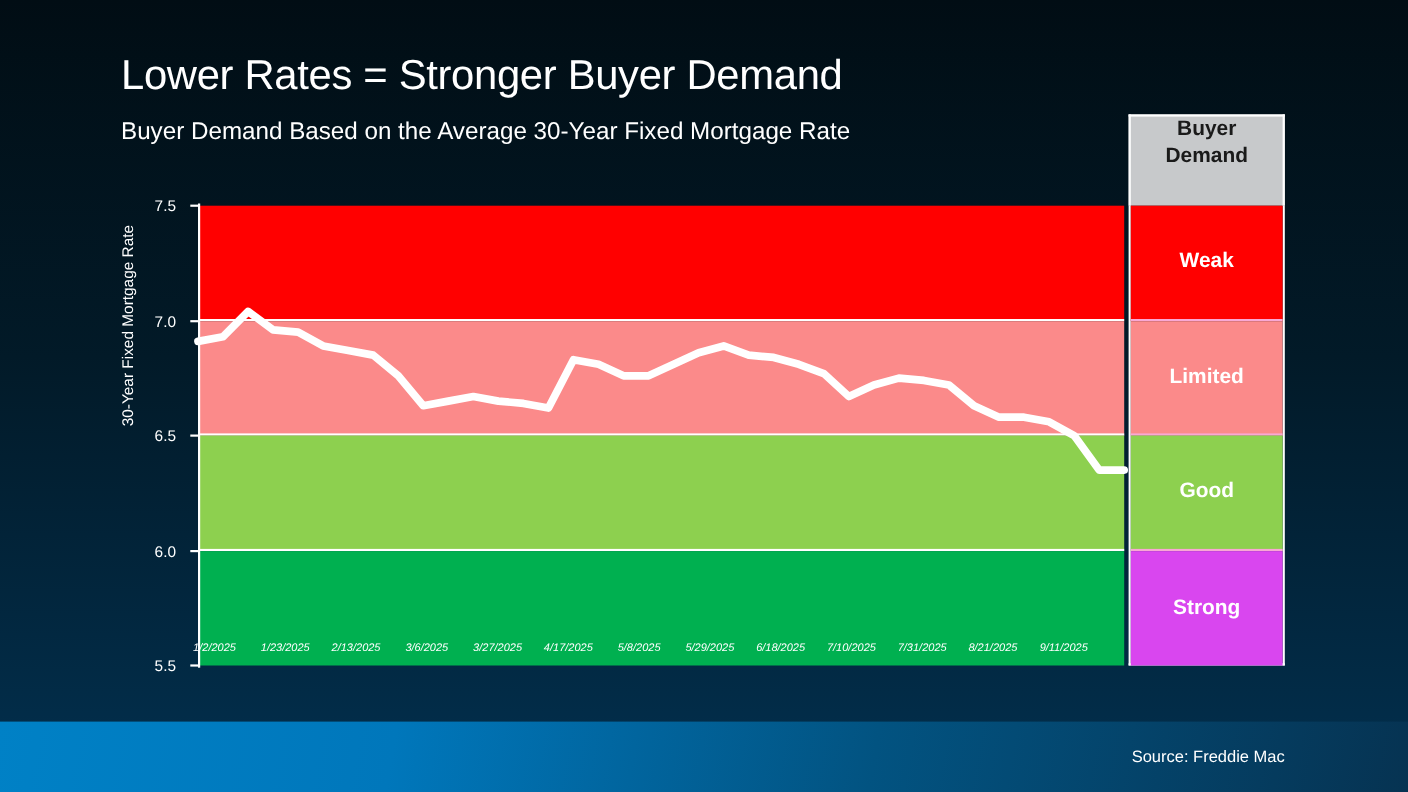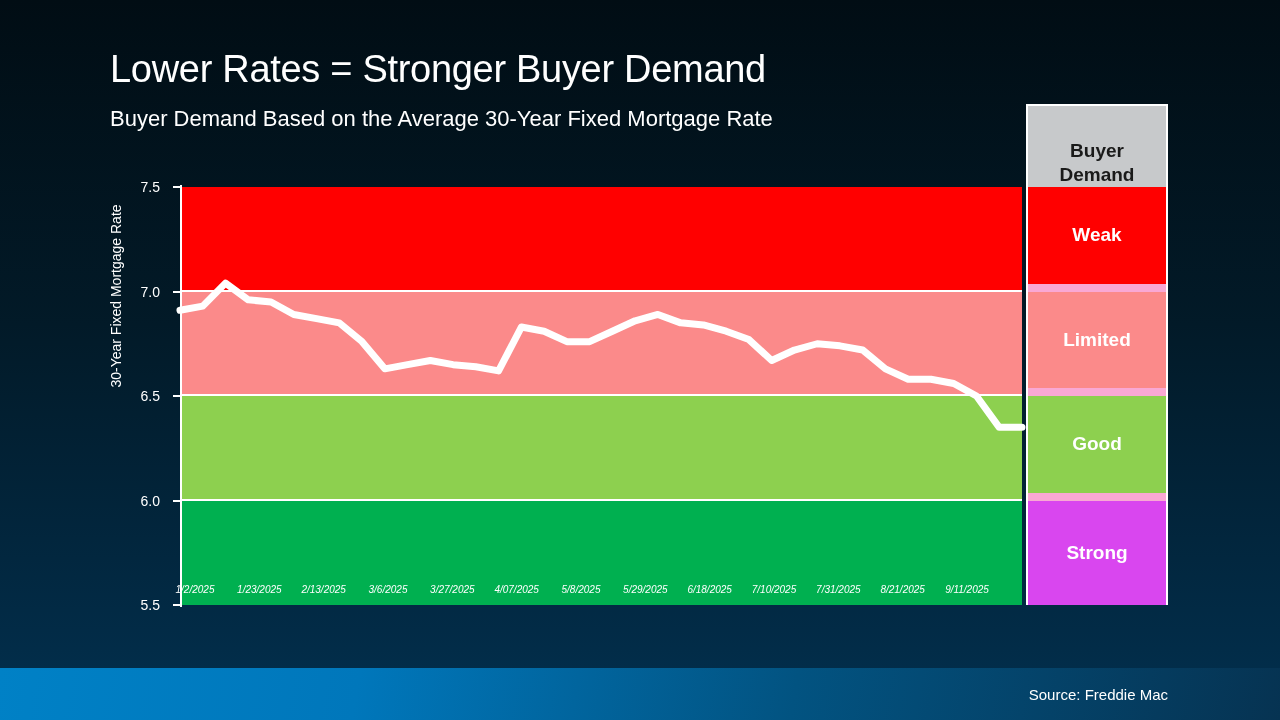--- a/index.html
+++ b/index.html
@@ -110,47 +110,47 @@
     width: 142px;
   }
   #legend-header {
     background: #c7c9cb;
     color: #1a1a1a;
     font-weight: bold;
     font-size: 19px;
     line-height: 24px;
     text-align: center;
     height: 83px;
-    display: flex; align-items: flex-end; justify-content: center;
+    display: flex; align-items: flex-start; justify-content: center;
     border: 2px solid #ffffff;
     border-bottom: none;
   }
   #legend-bands {
     position: absolute;
     left: 0; top: 83px;
     width: 142px; height: 418px;
     border: 2px solid #ffffff;
     border-top: none;
   }
   .legend-band {
     position: absolute;
     left: 0; width: 100%;
     display: flex; align-items: center; justify-content: center;
     color: #ffffff;
     font-weight: bold;
     font-size: 19px;
-    border-bottom: 8px solid #f9a8d4;
+    border-bottom: 2px solid #f9a8d4;
   }
   .legend-band.last { border-bottom: none; }
 
   
   #footer {
     position: absolute;
     left: 0; bottom: 0;
-    width: 1280px; height: 52px;
+    width: 1280px; height: 64px;
     background: linear-gradient(100deg, #0081c6 0%, #0077bb 28%, #025381 62%, #063352 100%);
   }
   #source {
     position: absolute;
     right: 112px; top: 50%;
     transform: translateY(-50%);
     font-size: 15px;
     color: #ffffff;
     white-space: nowrap;
   }
@@ -180,21 +180,21 @@
     <div class="ytick-label" style="top: 291.5px;">7.0</div>
     <div class="ytick-label" style="top: 187px;">7.5</div>
   </div>
 <div id="y-axis-title">30-Year Fixed Mortgage Rate</div>
 <div id="xlabels-wrap">
     <div class="xtick-label" style="left: 195px;">1/2/2025</div>
     <div class="xtick-label" style="left: 259.333px;">1/23/2025</div>
     <div class="xtick-label" style="left: 323.667px;">2/13/2025</div>
     <div class="xtick-label" style="left: 388px;">3/6/2025</div>
     <div class="xtick-label" style="left: 452.333px;">3/27/2025</div>
-    <div class="xtick-label" style="left: 516.667px;">4/07/2025</div>
+    <div class="xtick-label" style="left: 516.667px;">4/17/2025</div>
     <div class="xtick-label" style="left: 581px;">5/8/2025</div>
     <div class="xtick-label" style="left: 645.333px;">5/29/2025</div>
     <div class="xtick-label" style="left: 709.667px;">6/18/2025</div>
     <div class="xtick-label" style="left: 774px;">7/10/2025</div>
     <div class="xtick-label" style="left: 838.333px;">7/31/2025</div>
     <div class="xtick-label" style="left: 902.667px;">8/21/2025</div>
     <div class="xtick-label" style="left: 967px; text-align: right;">9/11/2025</div>
   </div>
 
 <div id="legend">

